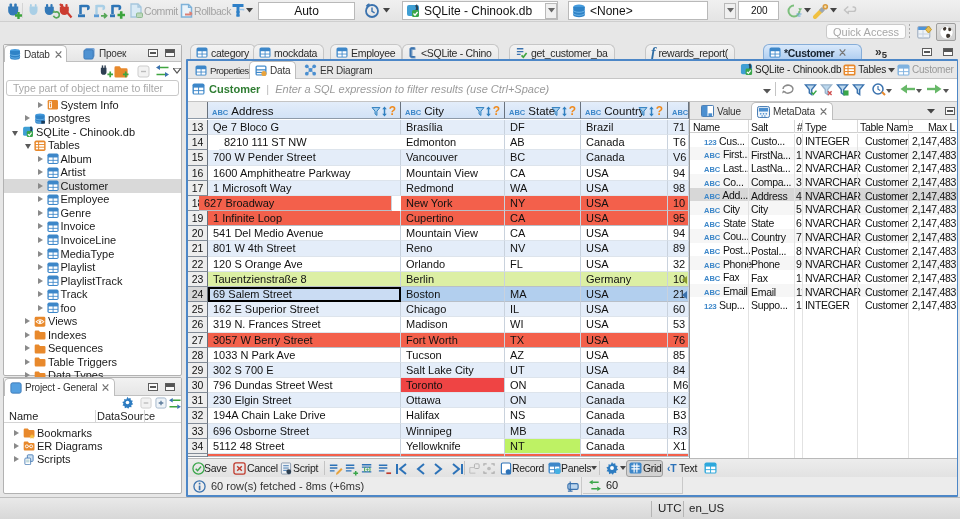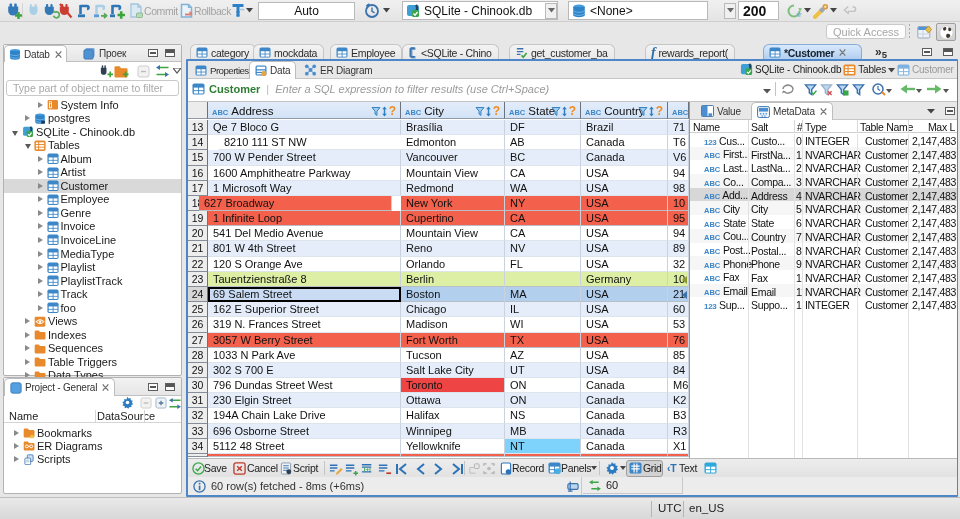--- a/index.html
+++ b/index.html
@@ -158,21 +158,21 @@
         <path d="M1.2 2.9 v8 a5.8 2.3 0 0 0 11.6 0 v-8z" fill="#2f83c7"></path>
         <path d="M1.2 6 a5.8 2.3 0 0 0 11.6 0 M1.2 9 a5.8 2.3 0 0 0 11.6 0" stroke="#6db3e8" stroke-width="1" fill="none"></path>
       </svg>
       <span style="font-size:12px; color:#111;">&lt;None&gt;</span>
     </div>
  <div class="combo" style="left:724px; top:2.5px; width:12px; height:16px; justify-content:center; background:#f0f0f0;">
       <svg width="7" height="5">
         <path d="M0 0 h7 l-3.5 4.5 z" fill="#666"></path>
       </svg>
     </div>
- <div class="combo" style="left:738px; top:1px; width:41px; height:19px; padding-left:4px; font-size:14px; color:#111;font-weight:bold;">200</div>
+ <div class="combo" style="left:738px; top:1px; width:41px; height:19px; padding-left:12px; font-size:10px; color:#111;">200</div>
  <div class="ic" style="left:787px; top:2.5px">
       <svg width="16" height="16" viewBox="0 0 16 16">
         <path d="M7 2.5 a5.5 5.5 0 1 0 5.5 5.5" stroke="#7cbf7c" stroke-width="2" fill="none"></path>
         <path d="M13.5 2 v4.5 h-4.5" fill="none" stroke="#7cbf7c" stroke-width="0"></path>
         <path d="M12.8 8.5 l2.4 -3 -3.8 -.4z" fill="#7cbf7c"></path>
         <path d="M9.5 11 h5 M10.5 13 h3" stroke="#6aa6d8" stroke-width="1.1" fill="none"></path>
       </svg>
     </div>
  <div class="ic" style="left:804px; top:8px">
       <svg width="7" height="5">
@@ -960,21 +960,21 @@
       <div class="gcell" style="left:480px; top:306.4200000000001px; width:21px; height:15.18px; background:#ffffff;border-right:1px solid #c9d2dd; border-bottom:1px solid #dde4ec;">B3</div>
       <div class="gcell" style="left:0; top:321.6000000000001px; width:20px; height:15.18px; background:#ededed; border-right:1px solid #69727d; border-bottom:1px solid #848d98; padding-left:0; text-align:center; font-size:10.5px;">33</div>
       <div class="gcell" style="left:20px; top:321.6000000000001px; width:193px; height:15.18px; background:#e4edf9;border-right:1px solid #c9d2dd; border-bottom:1px solid #dde4ec;">696 Osborne Street</div>
       <div class="gcell" style="left:213px; top:321.6000000000001px; width:104px; height:15.18px; background:#e4edf9;border-right:1px solid #c9d2dd; border-bottom:1px solid #dde4ec;">Winnipeg</div>
       <div class="gcell" style="left:317px; top:321.6000000000001px; width:76px; height:15.18px; background:#e4edf9;border-right:1px solid #c9d2dd; border-bottom:1px solid #dde4ec;">MB</div>
       <div class="gcell" style="left:393px; top:321.6000000000001px; width:87px; height:15.18px; background:#e4edf9;border-right:1px solid #c9d2dd; border-bottom:1px solid #dde4ec;">Canada</div>
       <div class="gcell" style="left:480px; top:321.6000000000001px; width:21px; height:15.18px; background:#e4edf9;border-right:1px solid #c9d2dd; border-bottom:1px solid #dde4ec;">R3</div>
       <div class="gcell" style="left:0; top:336.7800000000001px; width:20px; height:15.18px; background:#ededed; border-right:1px solid #69727d; border-bottom:1px solid #848d98; padding-left:0; text-align:center; font-size:10.5px;">34</div>
       <div class="gcell" style="left:20px; top:336.7800000000001px; width:193px; height:15.18px; background:#ffffff;border-right:1px solid #c9d2dd; border-bottom:1px solid #dde4ec;">5112 48 Street</div>
       <div class="gcell" style="left:213px; top:336.7800000000001px; width:104px; height:15.18px; background:#ffffff;border-right:1px solid #c9d2dd; border-bottom:1px solid #dde4ec;">Yellowknife</div>
-      <div class="gcell" style="left:317px; top:336.7800000000001px; width:76px; height:15.18px; background:#7dd3fc;border-right:1px solid #c9d2dd; border-bottom:1px solid #dde4ec;">NT</div>
+      <div class="gcell" style="left:317px; top:336.7800000000001px; width:76px; height:15.18px; background:#bef264;border-right:1px solid #c9d2dd; border-bottom:1px solid #dde4ec;">NT</div>
       <div class="gcell" style="left:393px; top:336.7800000000001px; width:87px; height:15.18px; background:#ffffff;border-right:1px solid #c9d2dd; border-bottom:1px solid #dde4ec;">Canada</div>
       <div class="gcell" style="left:480px; top:336.7800000000001px; width:21px; height:15.18px; background:#ffffff;border-right:1px solid #c9d2dd; border-bottom:1px solid #dde4ec;">X1</div>
       <div class="gcell" style="left:0; top:351.9600000000001px; width:20px; height:3px; background:#ededed; border-right:1px solid #69727d; border-bottom:1px solid #848d98; padding-left:0; text-align:center; font-size:10.5px;"></div>
       <div class="gcell" style="left:20px; top:351.9600000000001px; width:193px; height:3px; background:#f3604b;border-right:1px solid #c9d2dd; border-bottom:1px solid #b8bfc8;"></div>
       <div class="gcell" style="left:213px; top:351.9600000000001px; width:104px; height:3px; background:#f3604b;border-right:1px solid #c9d2dd; border-bottom:1px solid #b8bfc8;"></div>
       <div class="gcell" style="left:317px; top:351.9600000000001px; width:76px; height:3px; background:#f3604b;border-right:1px solid #c9d2dd; border-bottom:1px solid #b8bfc8;"></div>
       <div class="gcell" style="left:393px; top:351.9600000000001px; width:87px; height:3px; background:#f3604b;border-right:1px solid #c9d2dd; border-bottom:1px solid #b8bfc8;"></div>
       <div class="gcell" style="left:480px; top:351.9600000000001px; width:21px; height:3px; background:#f3604b;border-right:1px solid #c9d2dd; border-bottom:1px solid #b8bfc8;"></div>
       <div class="abs" style="left:494px; top:173.8px; width:0; height:0; border-right:5px solid #8a9a30; border-top:4px solid transparent; border-bottom:4px solid transparent;"></div>
       <div class="abs" style="left:494px; top:188.98px; width:0; height:0; border-right:5px solid #3a72ae; border-top:4px solid transparent; border-bottom:4px solid transparent;"></div>

